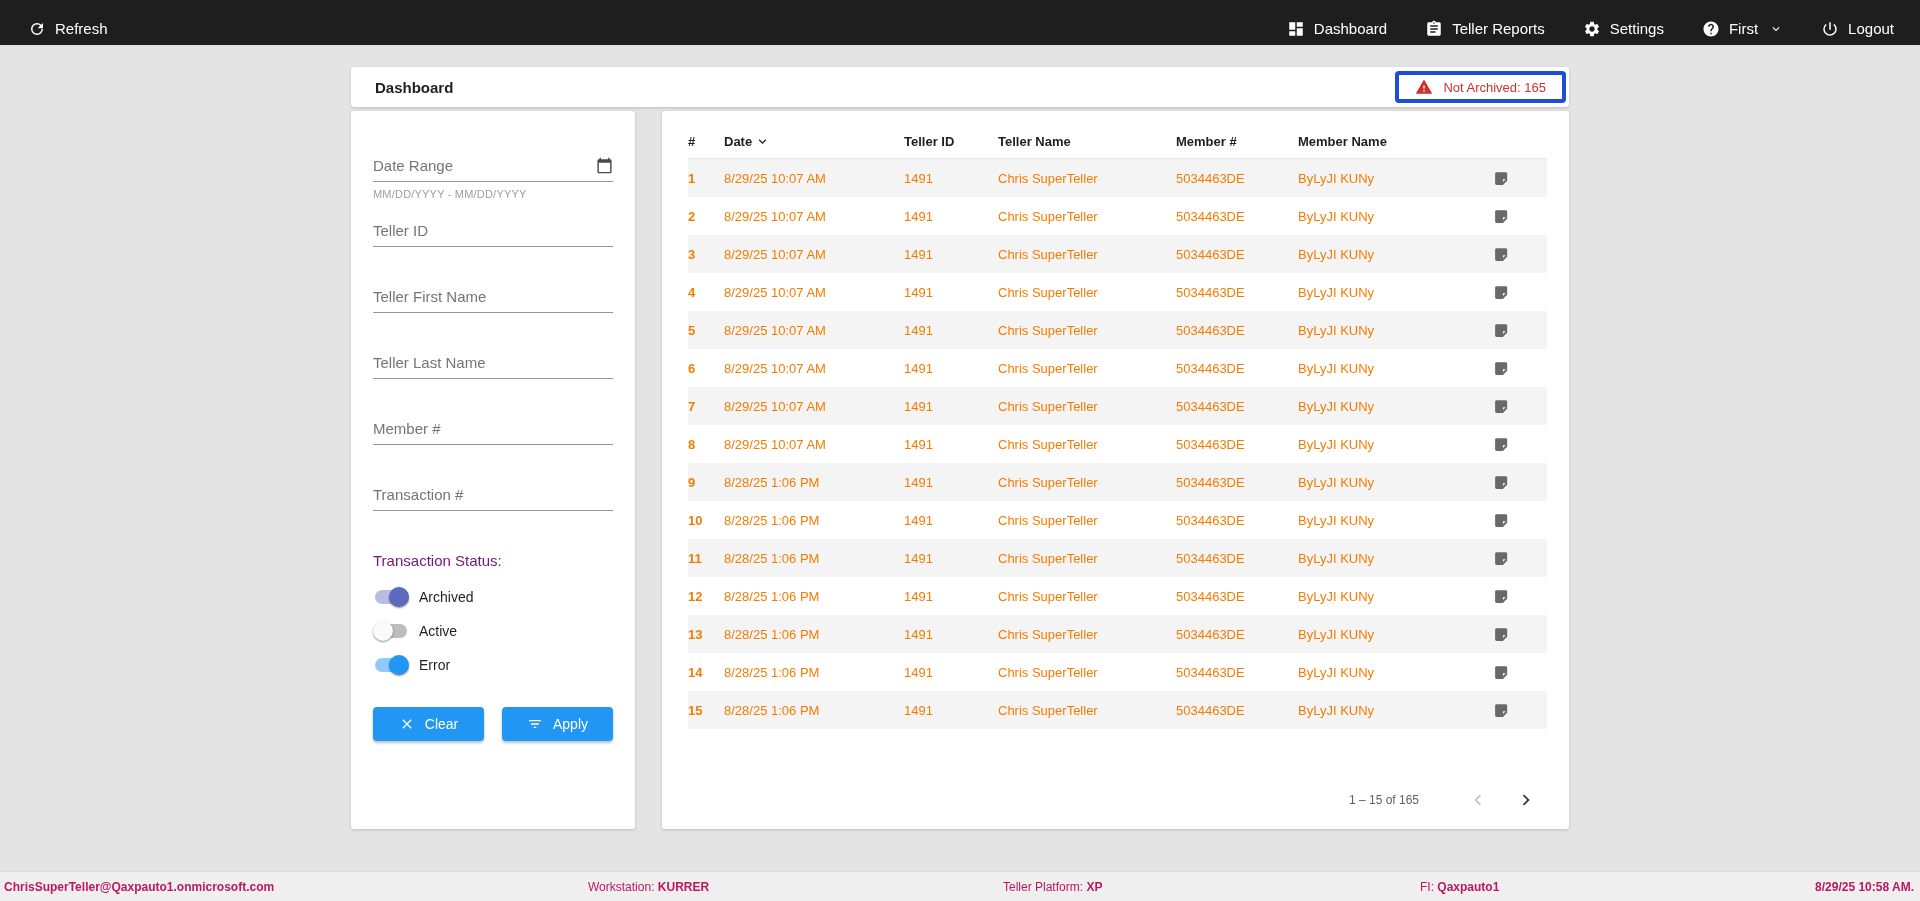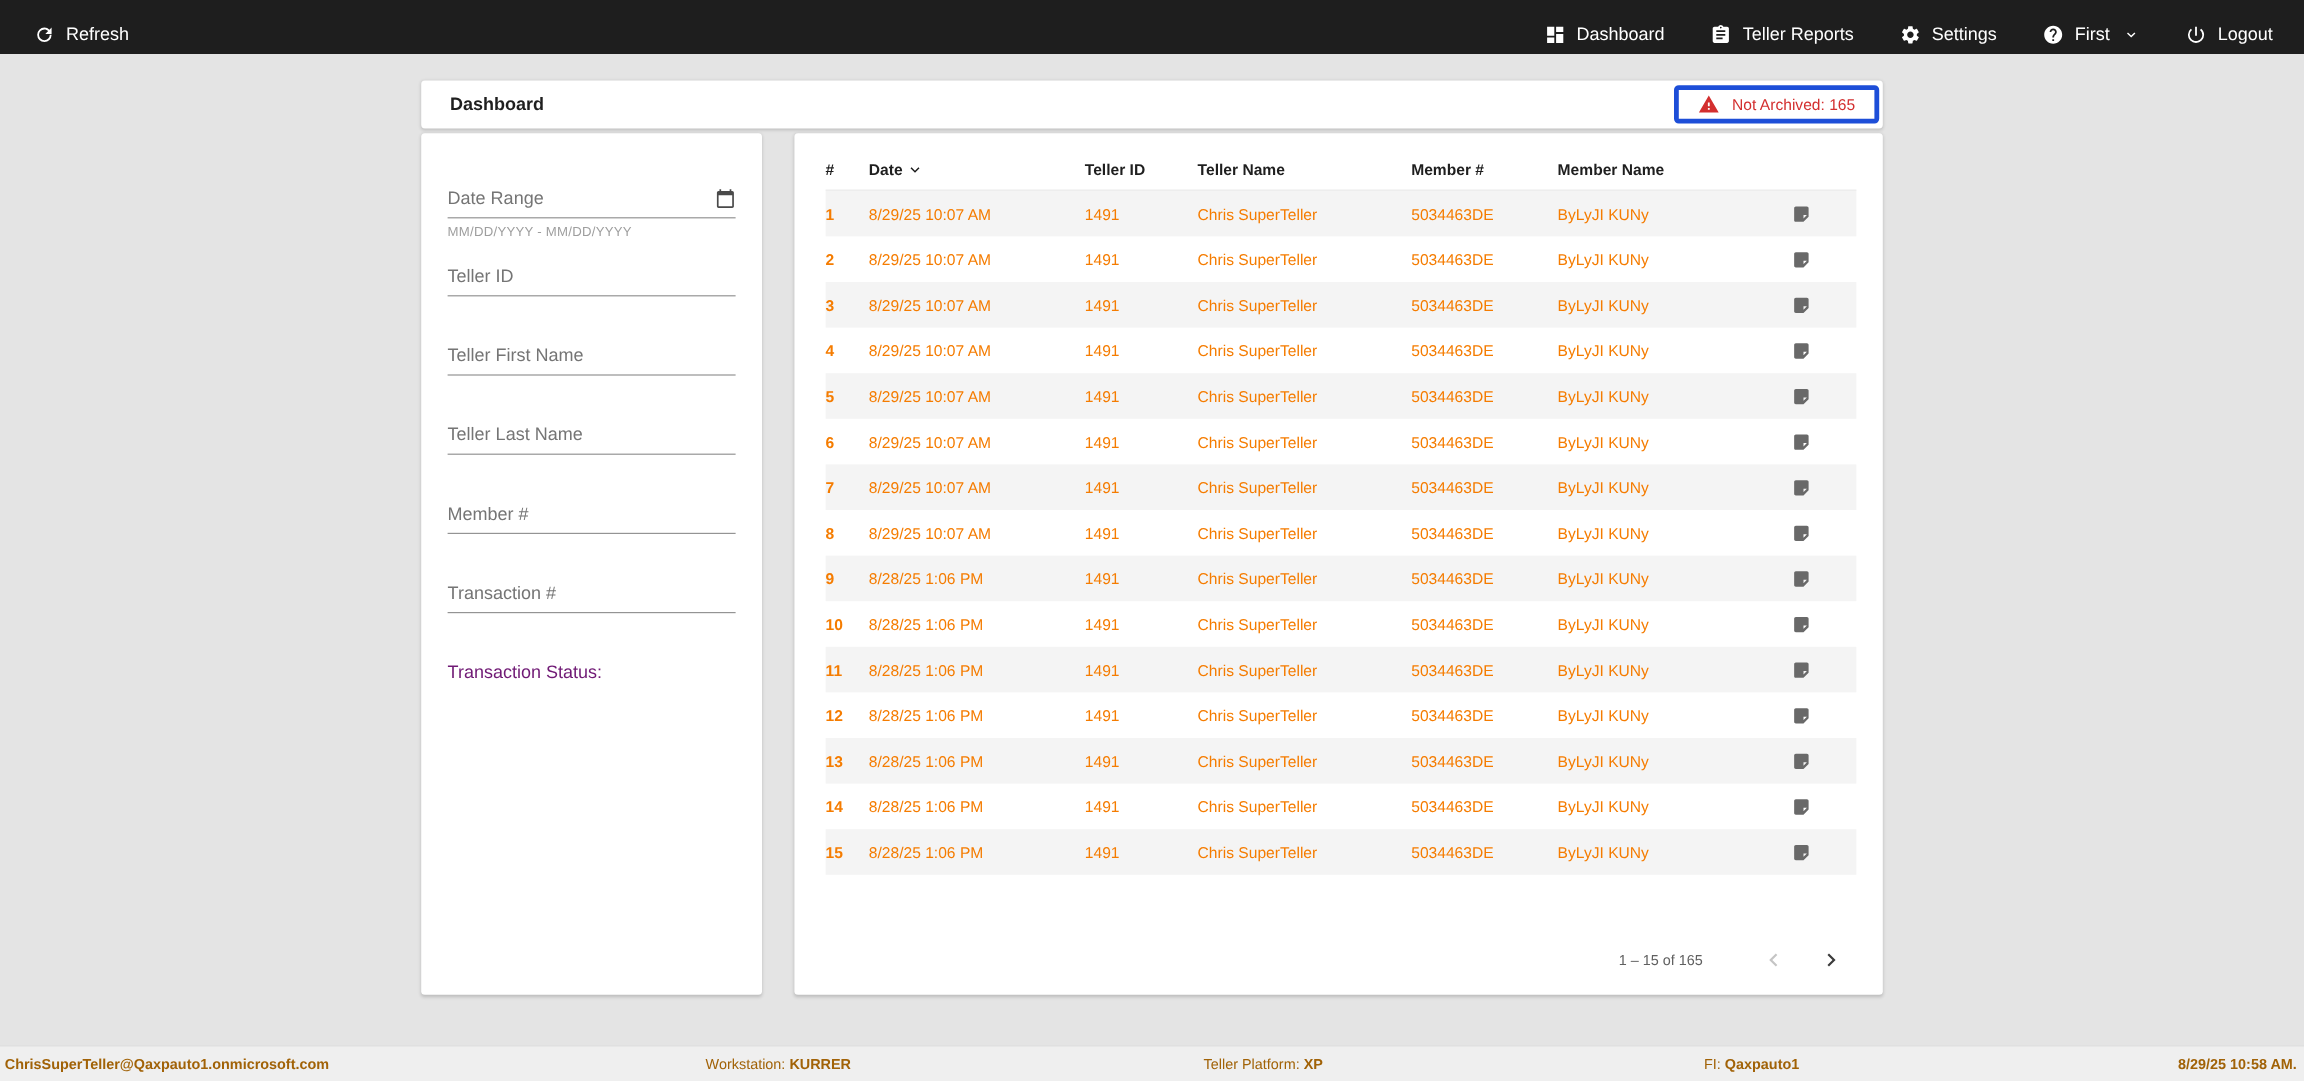--- a/index.html
+++ b/index.html
@@ -66,21 +66,21 @@
 
   .pagination { position:absolute; right:30px; bottom:16px; display:flex; align-items:center; }
   .range { font-size:12px; color:#606060; margin-right:46px; }
   .pg-btn { width:26px; height:26px; display:flex; align-items:center; justify-content:center; cursor:pointer; }
   .pg-btn + .pg-btn { margin-left:22px; }
   .pg-btn svg { width:22px; height:22px; fill:#3c3c3c; display:block; }
   .pg-btn.disabled svg { fill:#c5c5c5; }
 
   
   .footer { position:absolute; left:0; bottom:0; width:100%; height:30px; background:#efefef;
-            border-top:1px solid #dcdcdc; font-size:12px; color:#a16207; }
+            border-top:1px solid #dcdcdc; font-size:12px; color:#be185d; }
   .footer > span { position:absolute; top:50%; transform:translateY(-50%); white-space:nowrap; }
   .f-user { left:4px; font-weight:bold; }
   .f-ws   { left:588px; }
   .f-plat { left:1003px; }
   .f-fi   { left:1420px; }
   .f-date { right:6px; font-weight:bold; }
 </style>
 </head>
 <body>
 
@@ -194,21 +194,62 @@
             </div>
           </div>
           <div class="field">
             <div class="field-top">
               <span class="field-label">Transaction #</span>
             </div>
           </div>
         </div>
 
       <div class="status-label">Transaction Status:</div>
-
+      <div id="toggles">
+          <div class="toggle-row">
+            <span class="toggle on">
+              <span class="track" style="background: rgb(183, 189, 228);"></span>
+              <span class="thumb" style="background: rgb(92, 107, 192);"></span>
+            </span>
+            <span class="toggle-label">Archived</span>
+          </div>
+          <div class="toggle-row">
+            <span class="toggle off">
+              <span class="track" style="background: rgb(189, 189, 189);"></span>
+              <span class="thumb" style="background: rgb(250, 250, 250);"></span>
+            </span>
+            <span class="toggle-label">Active</span>
+          </div>
+          <div class="toggle-row">
+            <span class="toggle on">
+              <span class="track" style="background: rgb(144, 202, 249);"></span>
+              <span class="thumb" style="background: rgb(33, 150, 243);"></span>
+            </span>
+            <span class="toggle-label">Error</span>
+          </div>
+        </div>
+
+      <div class="btn-row">
+        <button class="btn">
+          <span>
+            <svg viewBox="0 0 24 24">
+                <path d="M19 6.41L17.59 5 12 10.59 6.41 5 5 6.41 10.59 12 5 17.59 6.41 19 12 13.41 17.59 19 19 17.59 13.41 12z"></path>
+              </svg>
+          </span>
+          <span>Clear</span>
+        </button>
+        <button class="btn">
+          <span>
+            <svg viewBox="0 0 24 24">
+                <path d="M10 18h4v-2h-4v2zM3 6v2h18V6H3zm3 7h12v-2H6v2z"></path>
+              </svg>
+          </span>
+          <span>Apply</span>
+        </button>
+      </div>
     </div>
 
     <div class="card table-card">
       <div class="thead">
         <div class="th">#</div>
         <div class="th sortable">
           <span>Date</span>
           <span class="sort-icon">
             <svg viewBox="0 0 24 24">
                 <path d="M7.41 8.59L12 13.17l4.59-4.58L18 10l-6 6-6-6 1.41-1.41z"></path>

